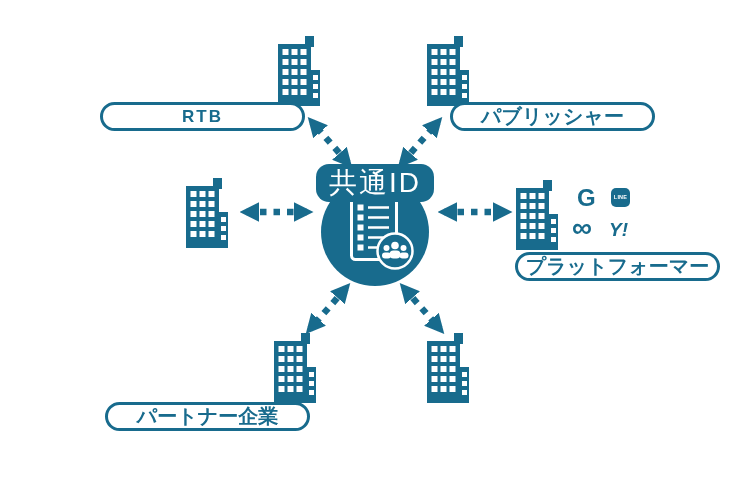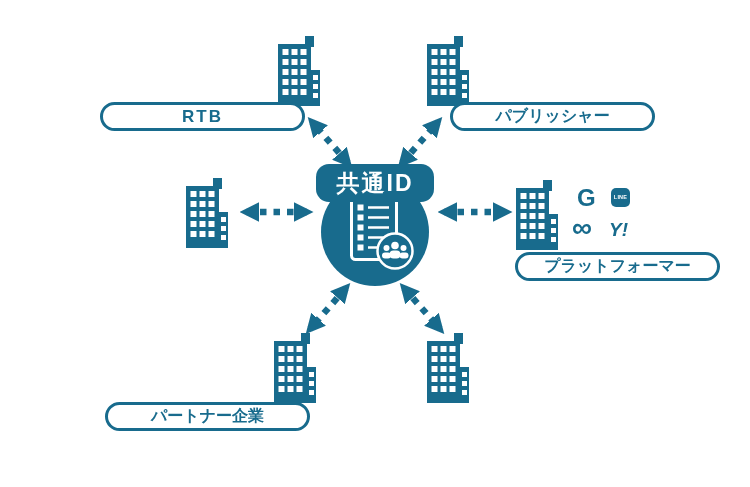--- a/index.html
+++ b/index.html
@@ -5,28 +5,28 @@
   :root{ --primary:#186b8d; --bg:#ffffff; }
   html,body{margin:0;padding:0;background:#fff;}
   body{font-family:"Liberation Sans","DejaVu Sans",sans-serif;}
   .canvas{position:relative;width:750px;height:487px;background:var(--bg);overflow:hidden;margin:0 auto;}
   .layer{position:absolute;left:0;top:0;}
   .bld{color:var(--primary);}
   .pill{
     position:absolute;height:29px;box-sizing:border-box;
     border:3px solid var(--primary);border-radius:999px;background:#fff;
     display:flex;align-items:center;justify-content:center;
-    color:var(--primary);font-weight:bold;font-size:16px;white-space:nowrap;
+    color:var(--primary);font-weight:bold;font-size:20px;white-space:nowrap;
   }
   .pill.latin{letter-spacing:2px;font-size:17px;}
   .center-badge{
     position:absolute;left:316px;top:164px;width:118px;height:38px;
     background:var(--primary);border-radius:13px;
     display:flex;align-items:center;justify-content:center;
-    color:#fff;font-weight:bold;font-size:23px;letter-spacing:2px;
+    color:#fff;font-weight:normal;font-size:28px;letter-spacing:2px;
   }
   .logo{position:absolute;color:var(--primary);font-weight:bold;line-height:1;}
   .logo.g{font-size:24px;}
   .logo.meta{font-size:28px;font-weight:bold;}
   .logo.yj{font-size:19px;font-style:italic;}
   .line-badge{
     width:19px;height:19px;background:var(--primary);border-radius:5px;
     display:flex;align-items:center;justify-content:center;
   }
   .line-badge span{color:#fff;font-size:5.5px;font-weight:bold;letter-spacing:.2px;}

